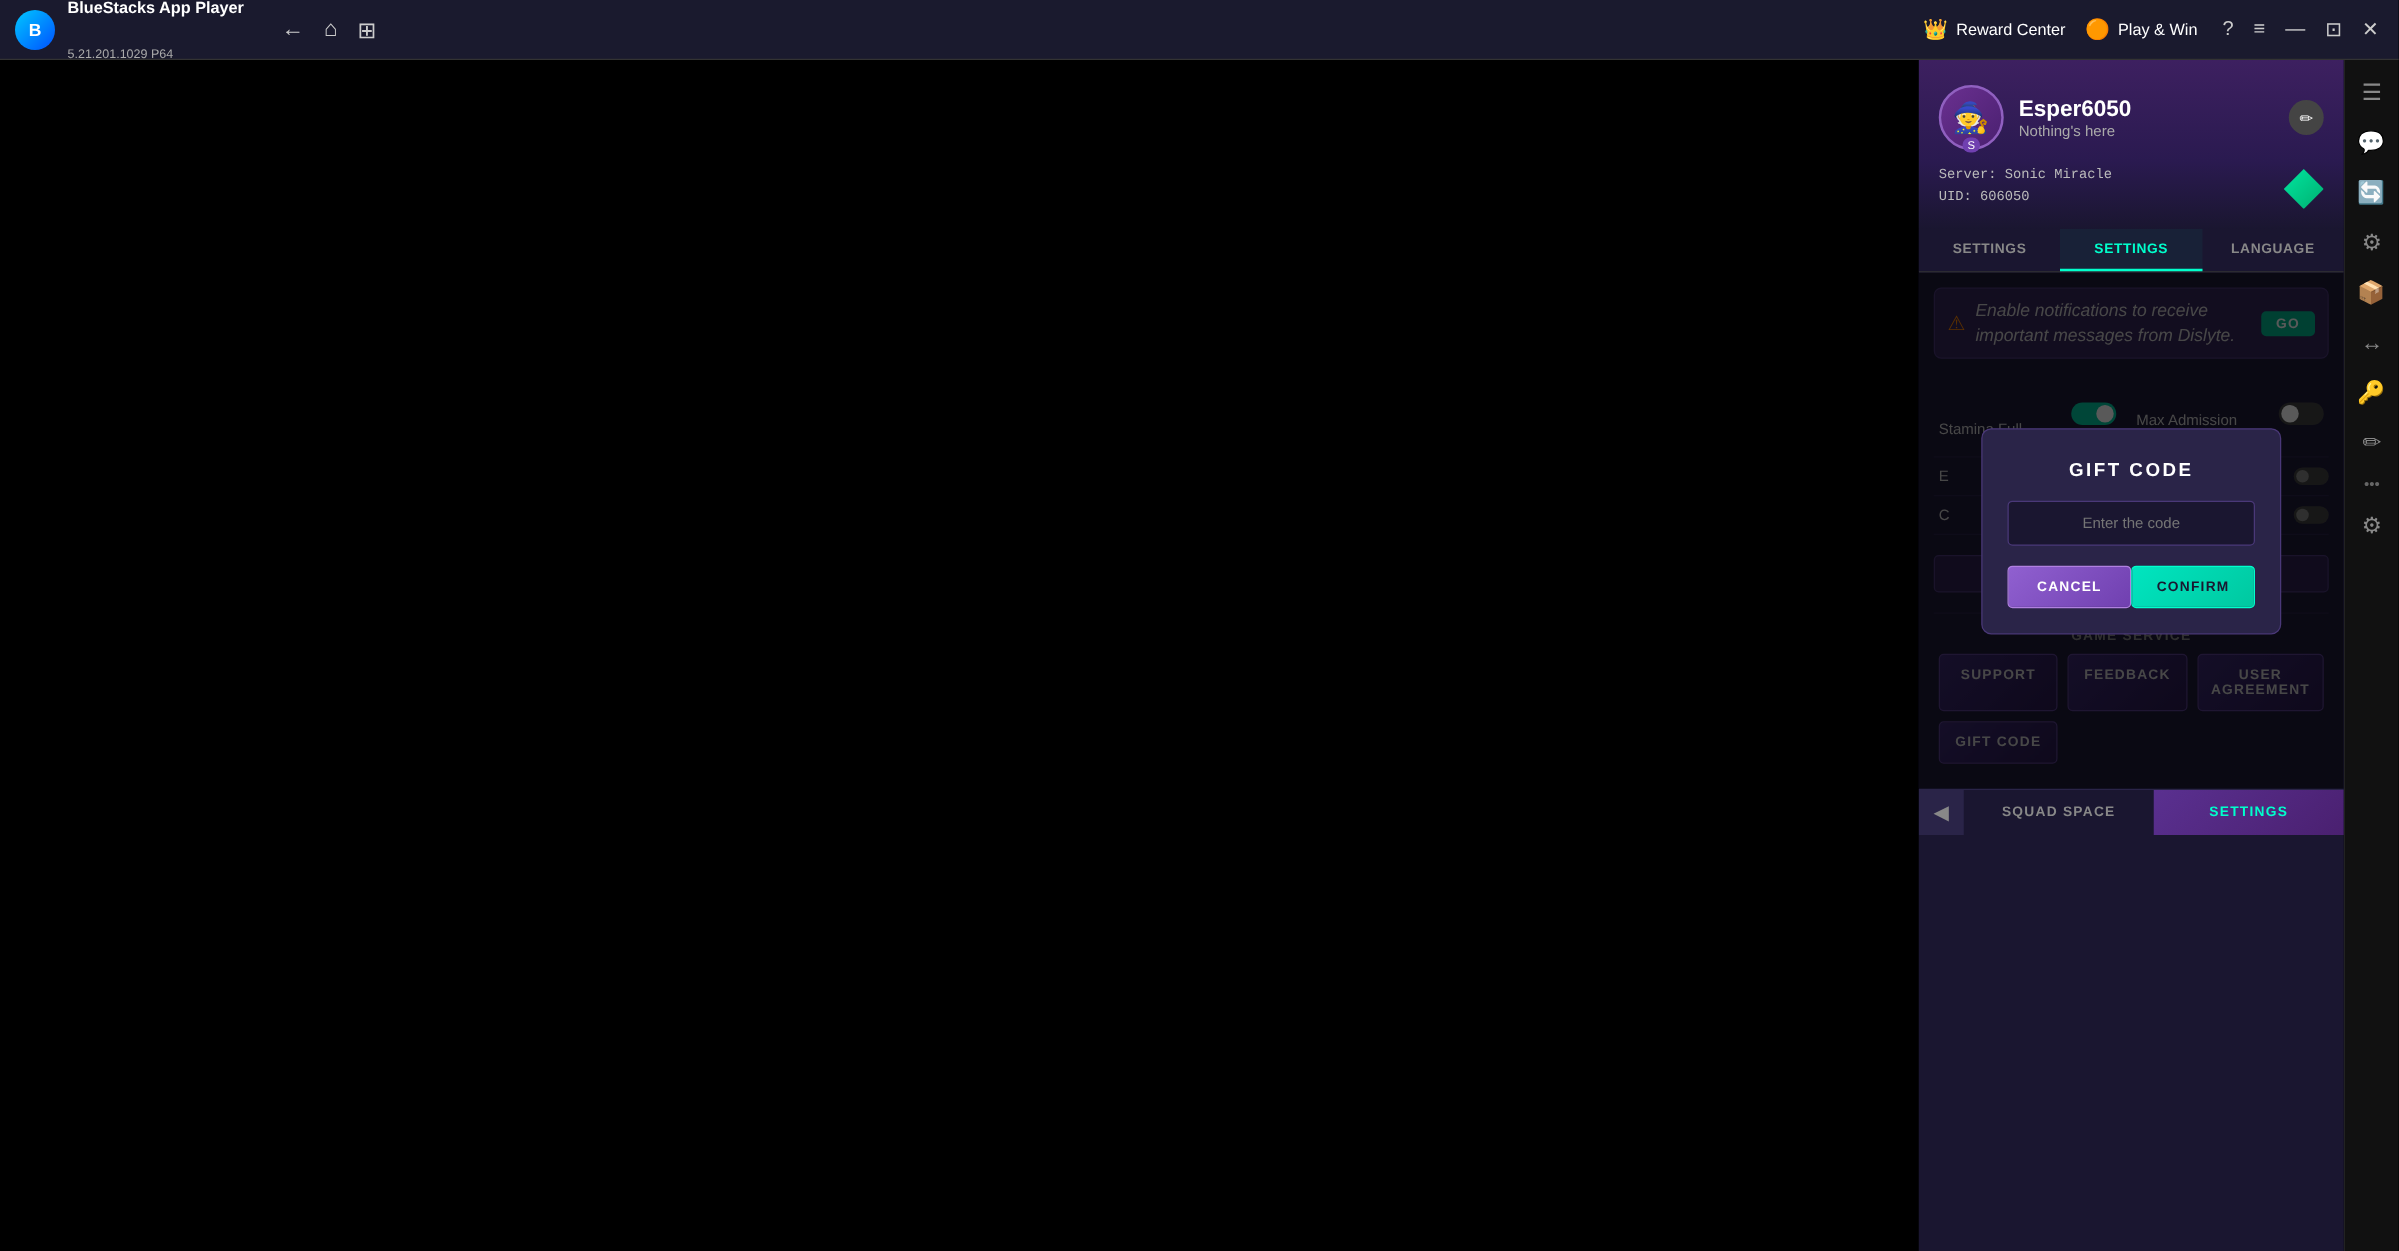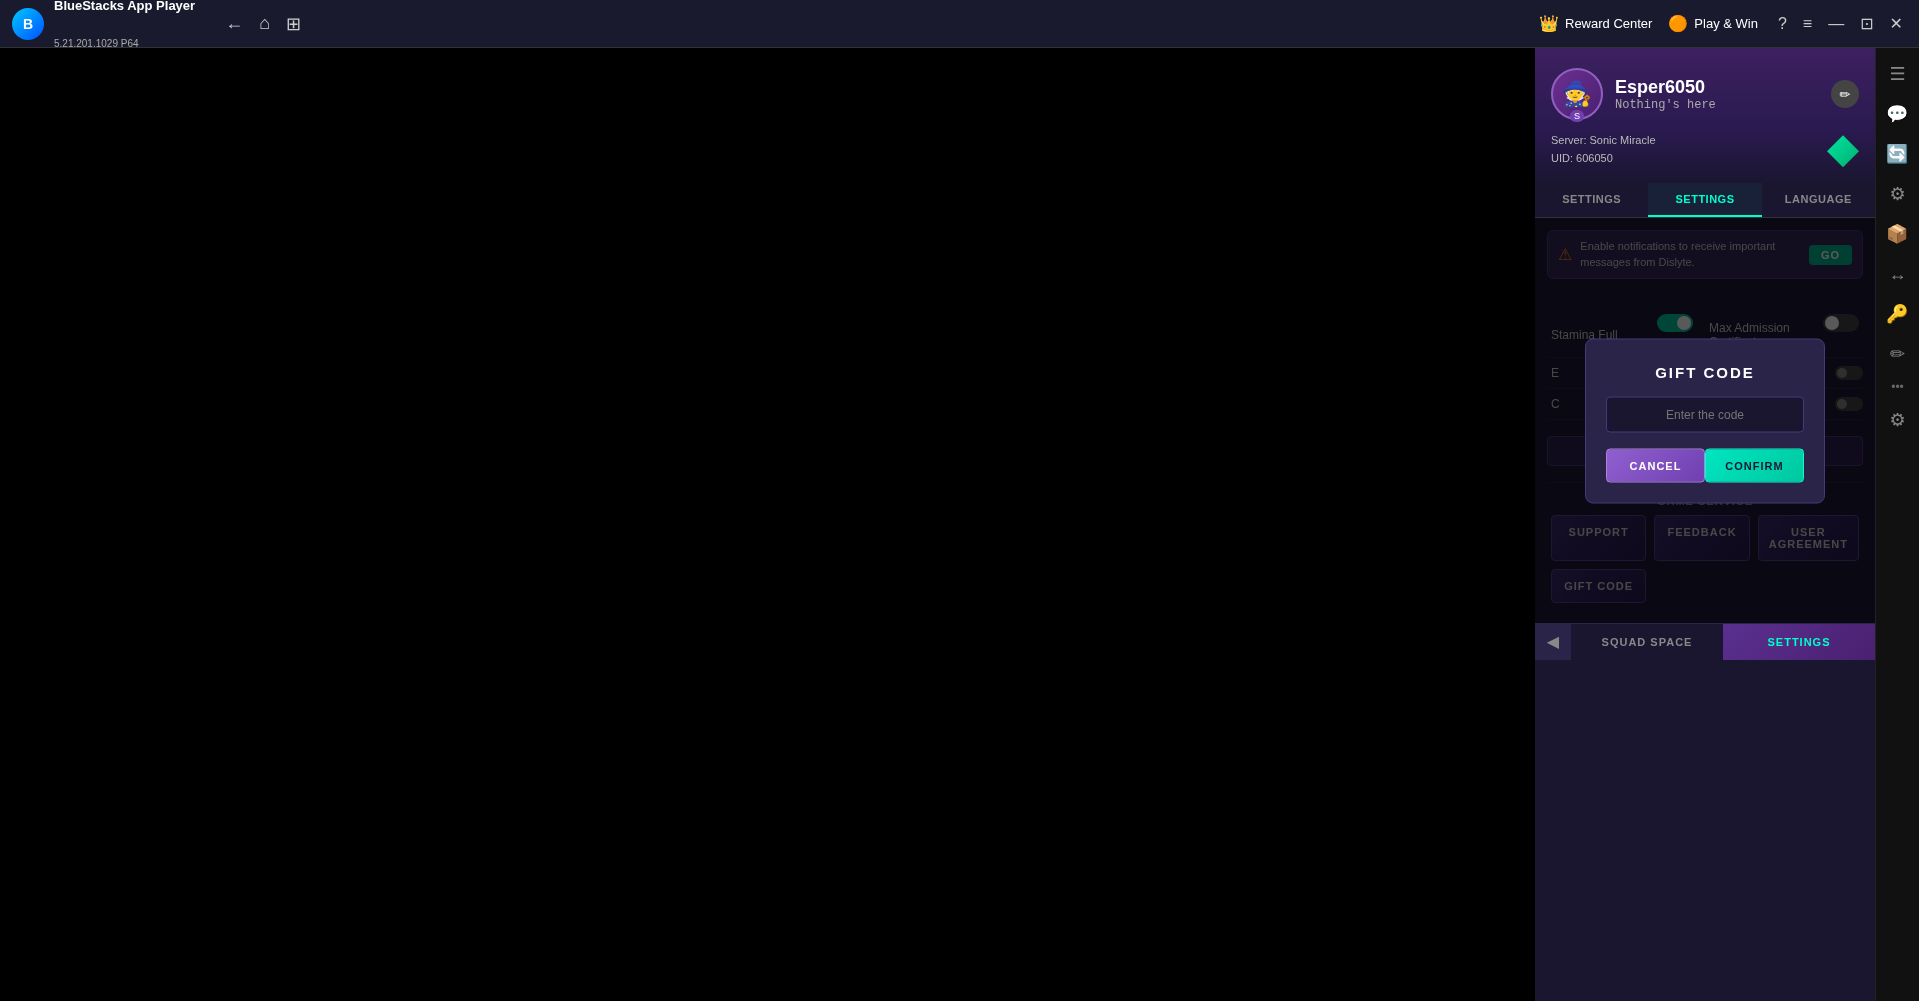--- a/index.html
+++ b/index.html
@@ -171,38 +171,38 @@
       flex: 1;
     }
     .profile-name {
       color: #fff;
       font-size: 18px;
       font-weight: bold;
     }
     .profile-subtitle {
       color: #aaa;
       font-size: 12px;
-      font-family: Liberation Mono, monospace;
     }
     .edit-btn {
       width: 28px;
       height: 28px;
       background: #444;
       border-radius: 50%;
       display: flex;
       align-items: center;
       justify-content: center;
       cursor: pointer;
       color: #fff;
       font-size: 13px;
     }
     .profile-server {
       color: #bbb;
       font-size: 11px;
       line-height: 1.6;
+      font-family: Liberation Mono, monospace;
     }
     .diamond-icon {
       position: absolute;
       right: 16px;
       bottom: 16px;
       width: 32px;
       height: 32px;
       background: linear-gradient(135deg, #00e5a0, #00b070);
       clip-path: polygon(50% 0%, 100% 50%, 50% 100%, 0% 50%);
       display: flex;
@@ -250,23 +250,24 @@
       align-items: center;
       gap: 8px;
       margin-bottom: 10px;
     }
     .notif-warning {
       color: #ff8800;
       font-size: 16px;
     }
     .notif-text {
       color: #ccc;
-      font-size: 11px;
+      font-size: 14px;
       flex: 1;
       line-height: 1.4;
+      font-style: italic;
     }
     .go-btn {
       background: #00b890;
       color: #fff;
       font-size: 11px;
       font-weight: bold;
       padding: 4px 12px;
       border-radius: 4px;
       cursor: pointer;
       letter-spacing: 1px;

